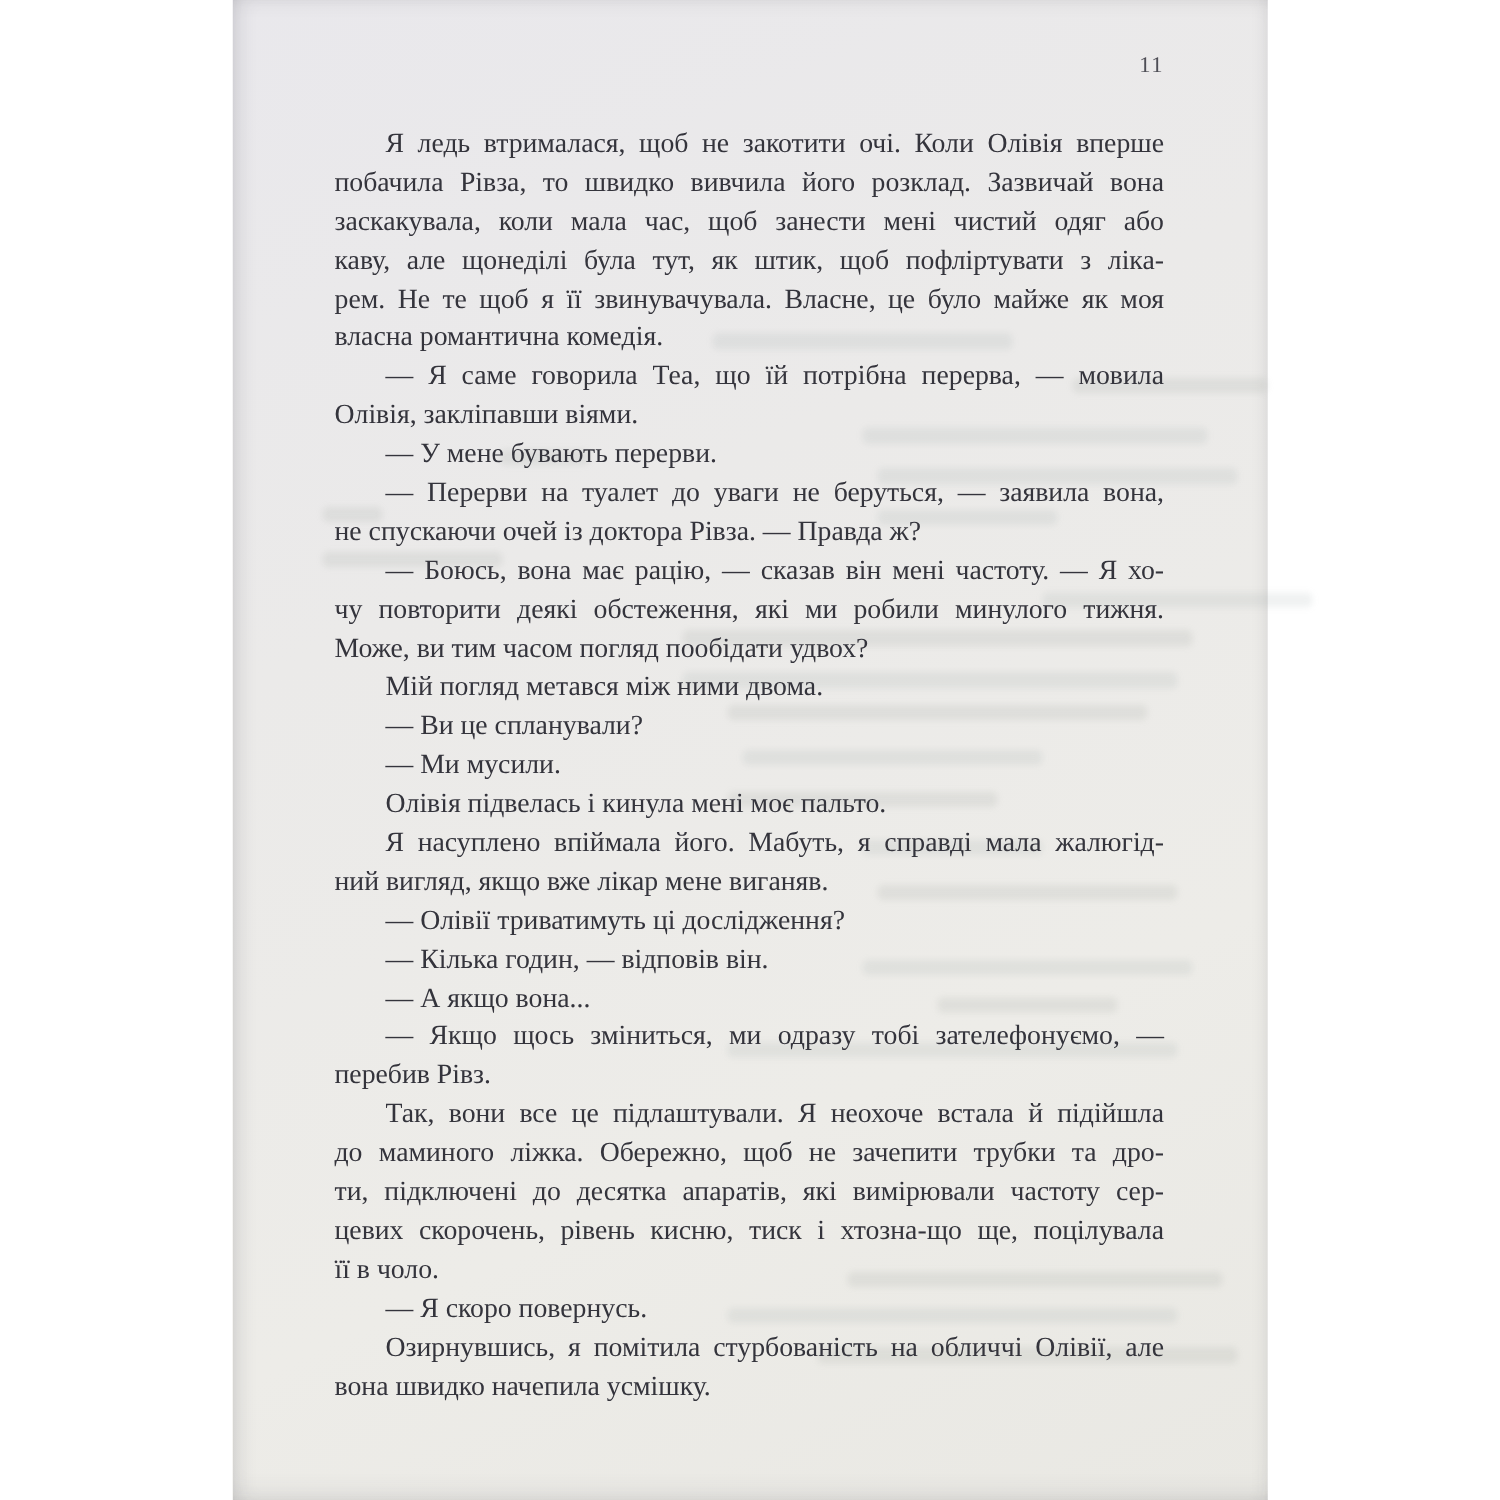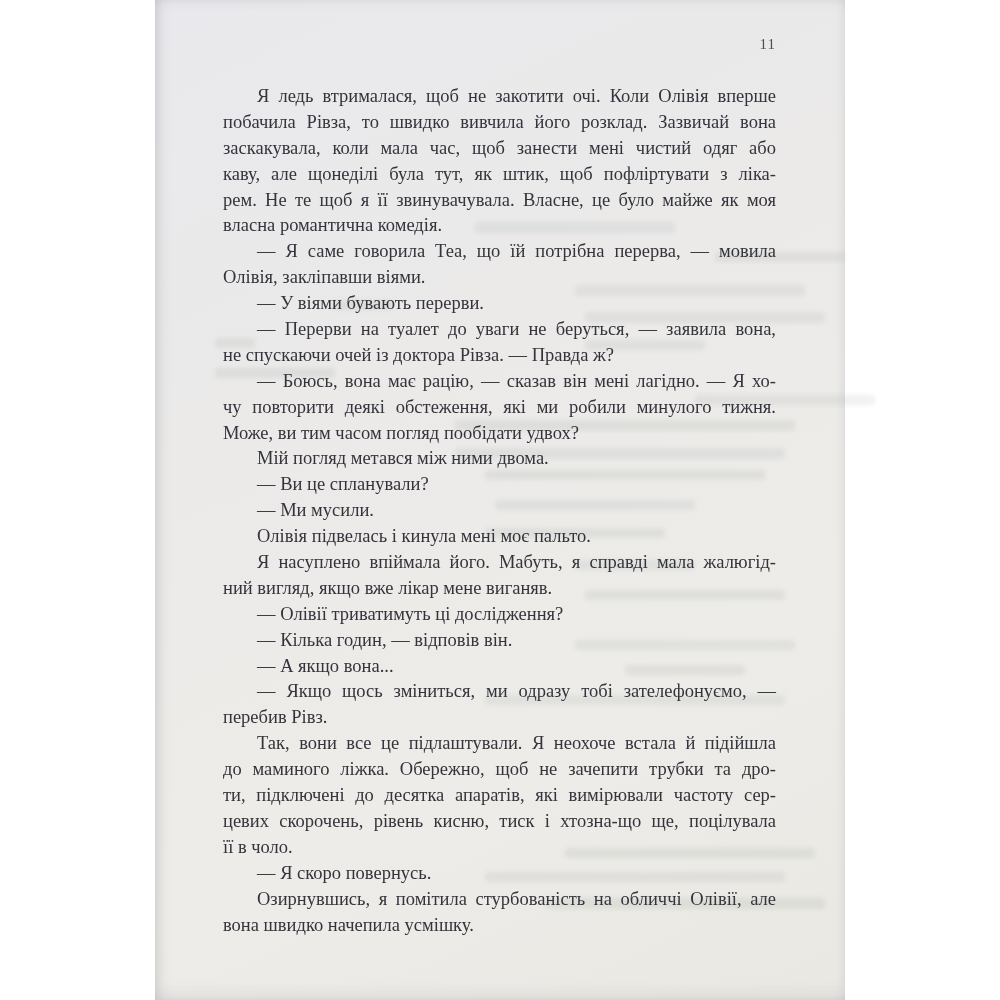--- a/index.html
+++ b/index.html
@@ -101,28 +101,28 @@
           <div class="line">заскакувала, коли мала час, щоб занести мені чистий одяг або</div>
           <div class="line">каву, але щонеділі була тут, як штик, щоб пофліртувати з ліка-</div>
           <div class="line">рем. Не те щоб я її звинувачувала. Власне, це було майже як моя</div>
           <div class="line last">власна романтична комедія.</div>
         </div>
         <div class="para">
           <div class="line first">— Я саме говорила Теа, що їй потрібна перерва, — мовила</div>
           <div class="line last">Олівія, закліпавши віями.</div>
         </div>
         <div class="para">
-          <div class="line first last">— У віями бувають перерви.</div>
+          <div class="line first last">— У мене бувають перерви.</div>
         </div>
         <div class="para">
           <div class="line first">— Перерви на туалет до уваги не беруться, — заявила вона,</div>
           <div class="line last">не спускаючи очей із доктора Рівза. — Правда ж?</div>
         </div>
         <div class="para">
-          <div class="line first">— Боюсь, вона має рацію, — сказав він мені лагідно. — Я хо-</div>
+          <div class="line first">— Боюсь, вона має рацію, — сказав він мені частоту. — Я хо-</div>
           <div class="line">чу повторити деякі обстеження, які ми робили минулого тижня.</div>
           <div class="line last">Може, ви тим часом погляд пообідати удвох?</div>
         </div>
         <div class="para">
           <div class="line first last">Мій погляд метався між ними двома.</div>
         </div>
         <div class="para">
           <div class="line first last">— Ви це спланували?</div>
         </div>
         <div class="para">

